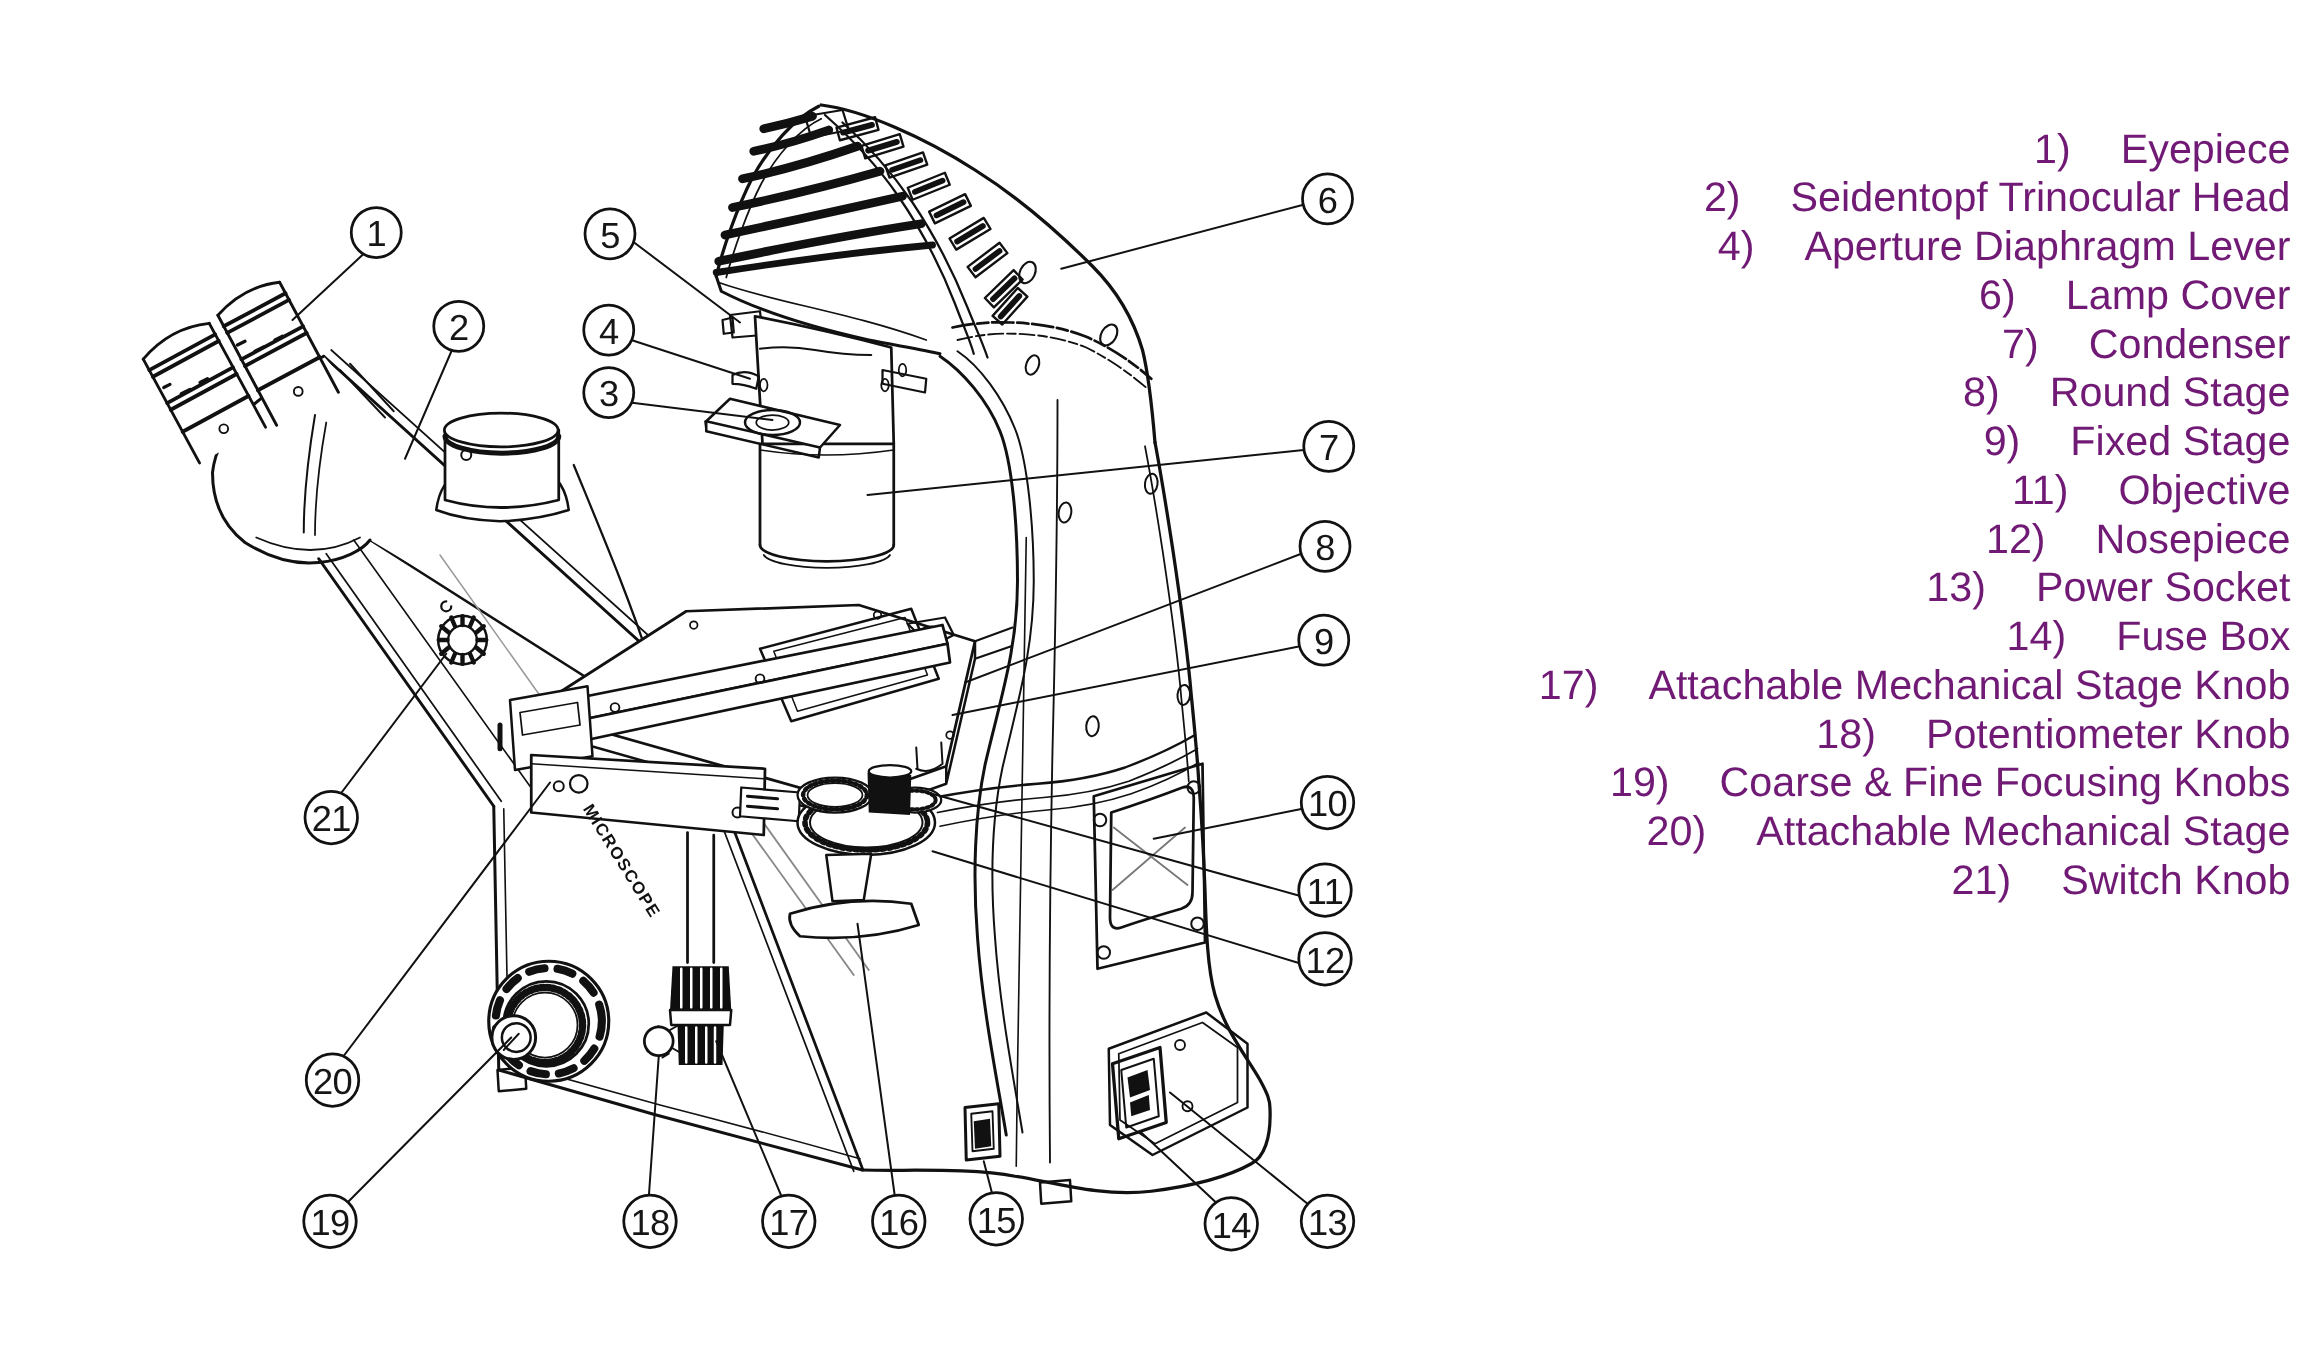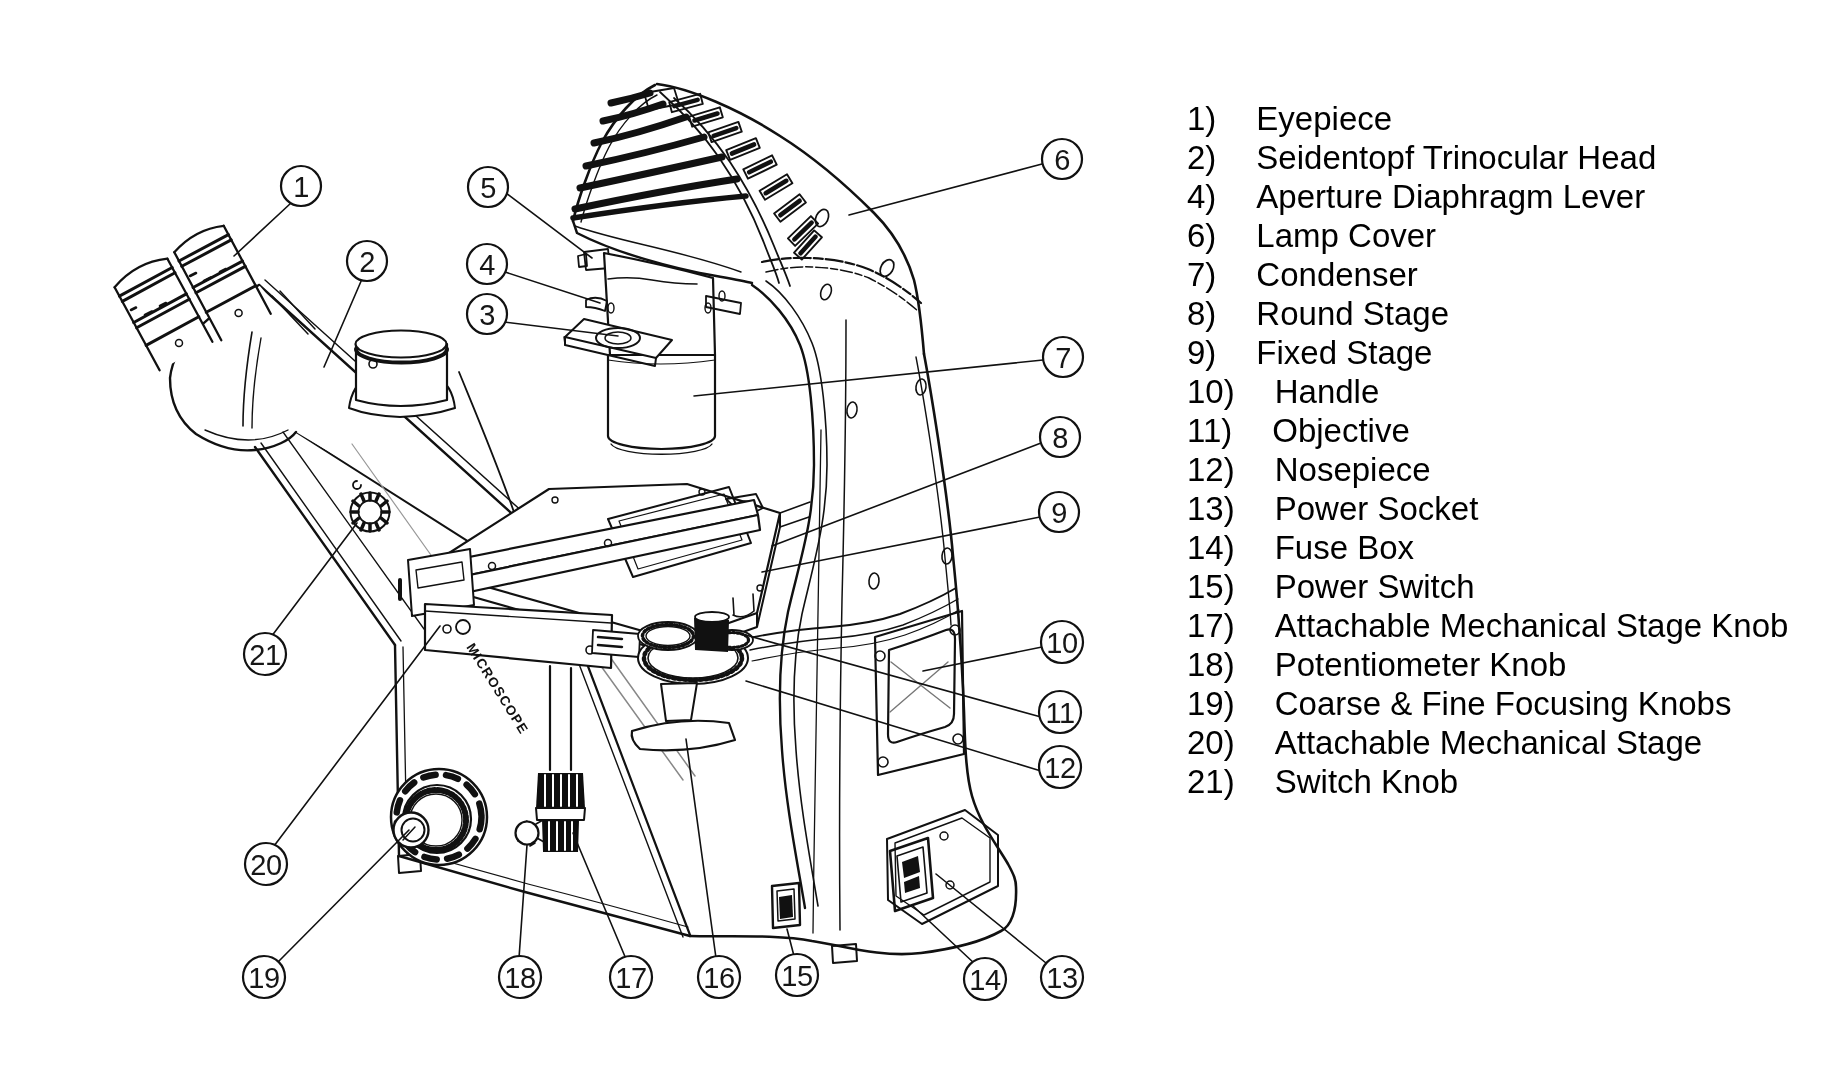--- a/index.html
+++ b/index.html
@@ -1,18 +1,18 @@
 <!DOCTYPE html>
 <html><head>
 <meta charset="utf-8">
 <style>
 html,body{margin:0;padding:0;background:#fff;}
 #page{position:relative;width:1848px;height:1080px;background:#fff;overflow:hidden;
   font-family:"Liberation Sans",sans-serif;}
-#legend{position:absolute;left:1187px;top:99px;font-size:33px;line-height:39px;color:#000000;white-space:nowrap;}
+#legend{position:absolute;left:1231px;top:99px;font-size:33px;line-height:39px;color:#701a75;white-space:nowrap;text-align:right;}
 .g{display:inline-block;width:40px;}
 svg{position:absolute;left:0;top:0;}
 </style>
 </head>
 <body>
 <div id="page">
 <svg width="1848" height="1080" viewBox="0 0 1848 1080" fill="none" stroke="#111" stroke-width="2" stroke-linecap="round" stroke-linejoin="round">
 
 <g id="hood">
 
@@ -344,25 +344,23 @@
 </g>
 </svg>
 <div id="legend">
 <div>1)<span class="g"></span>Eyepiece</div>
 <div>2)<span class="g"></span>Seidentopf Trinocular Head</div>
 <div>4)<span class="g"></span>Aperture Diaphragm Lever</div>
 <div>6)<span class="g"></span>Lamp Cover</div>
 <div>7)<span class="g"></span>Condenser</div>
 <div>8)<span class="g"></span>Round Stage</div>
 <div>9)<span class="g"></span>Fixed Stage</div>
-<div>10)<span class="g"></span>Handle</div>
 <div>11)<span class="g"></span>Objective</div>
 <div>12)<span class="g"></span>Nosepiece</div>
 <div>13)<span class="g"></span>Power Socket</div>
 <div>14)<span class="g"></span>Fuse Box</div>
-<div>15)<span class="g"></span>Power Switch</div>
 <div>17)<span class="g"></span>Attachable Mechanical Stage Knob</div>
 <div>18)<span class="g"></span>Potentiometer Knob</div>
 <div>19)<span class="g"></span>Coarse &amp; Fine Focusing Knobs</div>
 <div>20)<span class="g"></span>Attachable Mechanical Stage</div>
 <div>21)<span class="g"></span>Switch Knob</div>
 </div>
 </div>
 
 </body></html>

